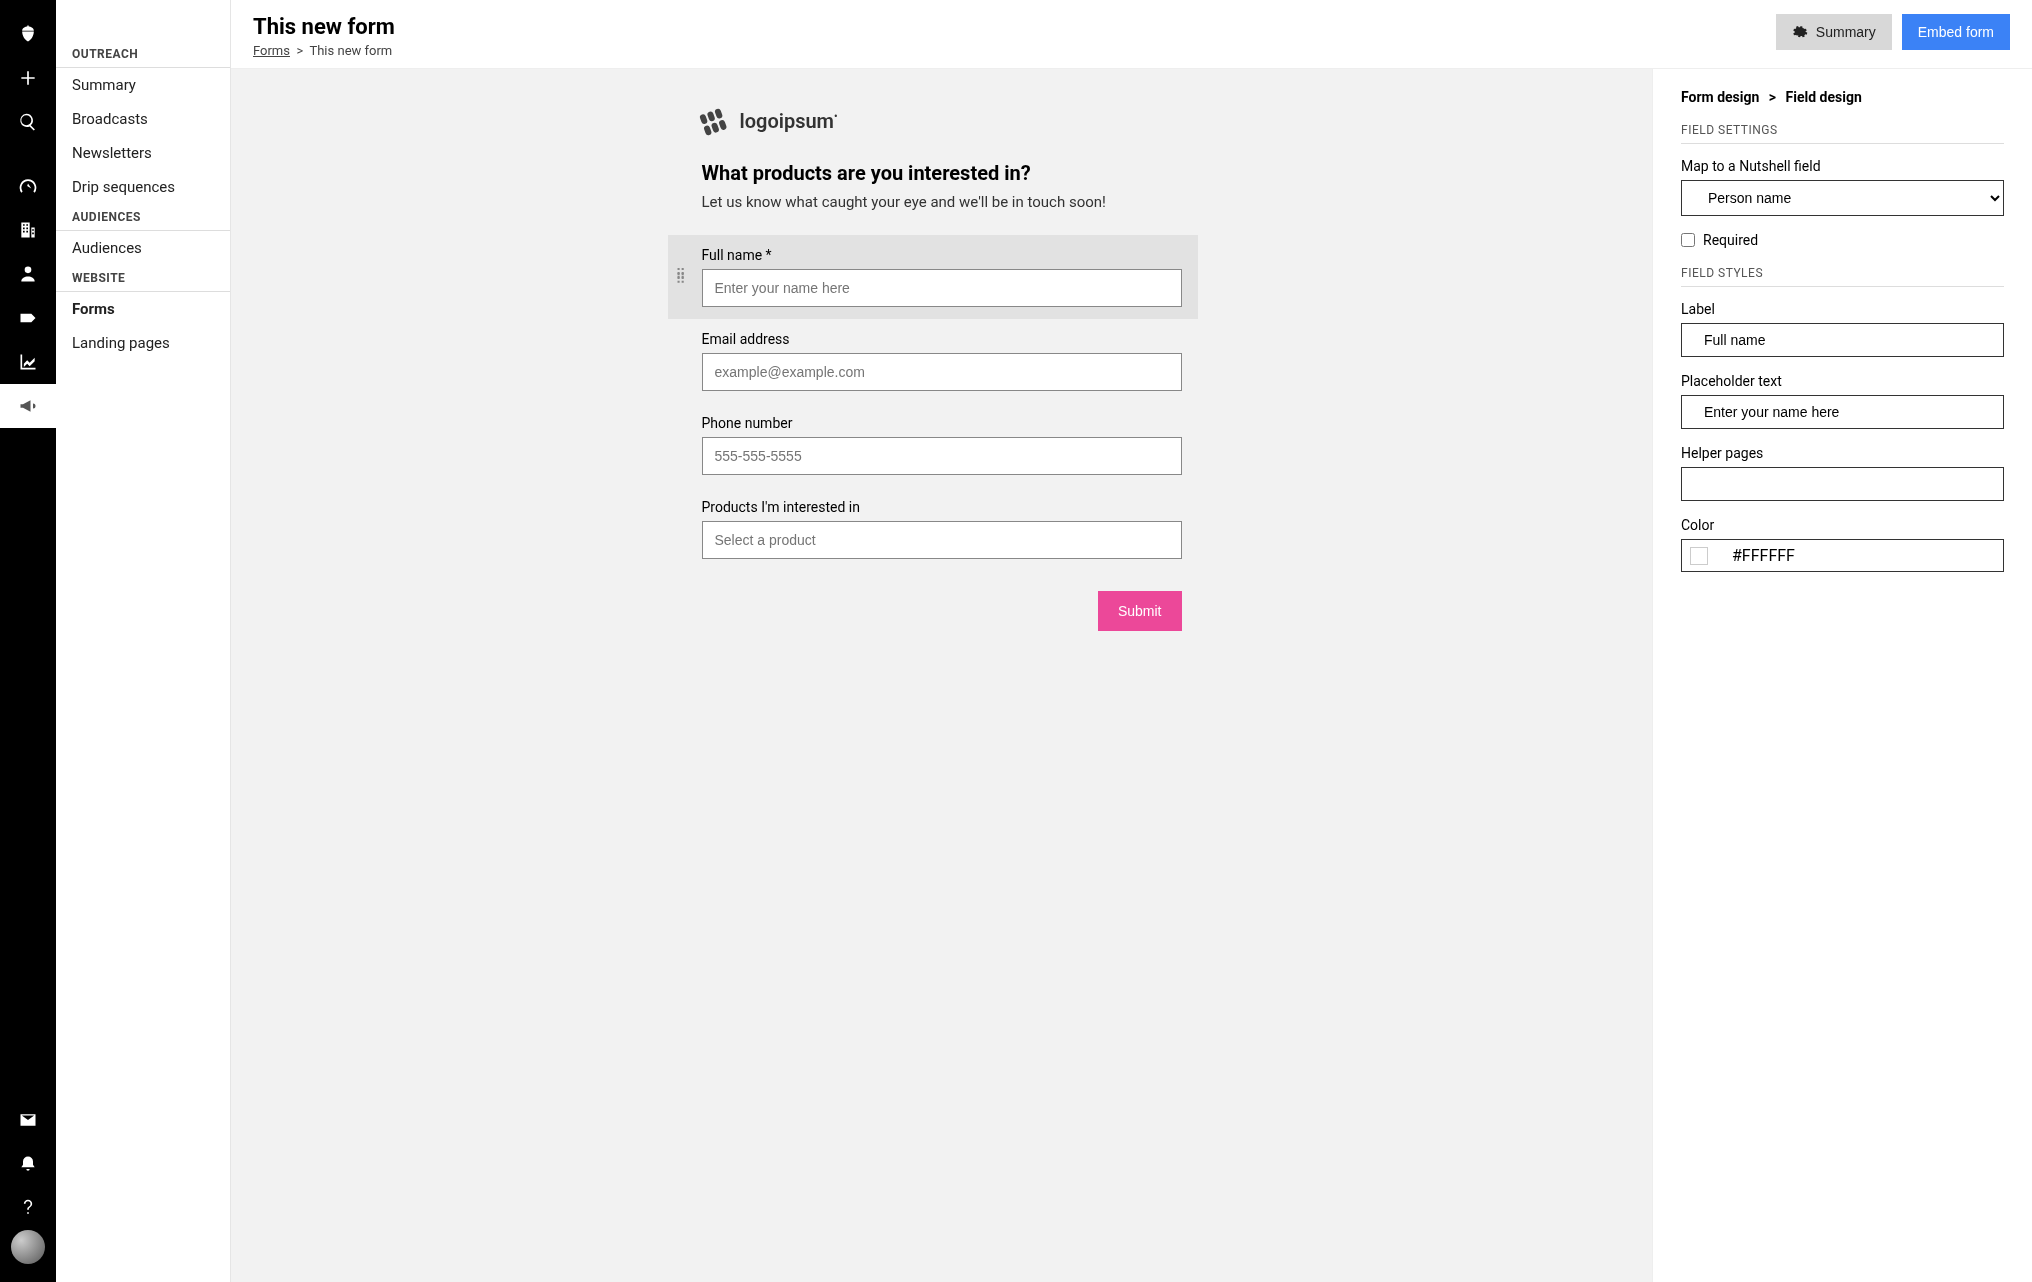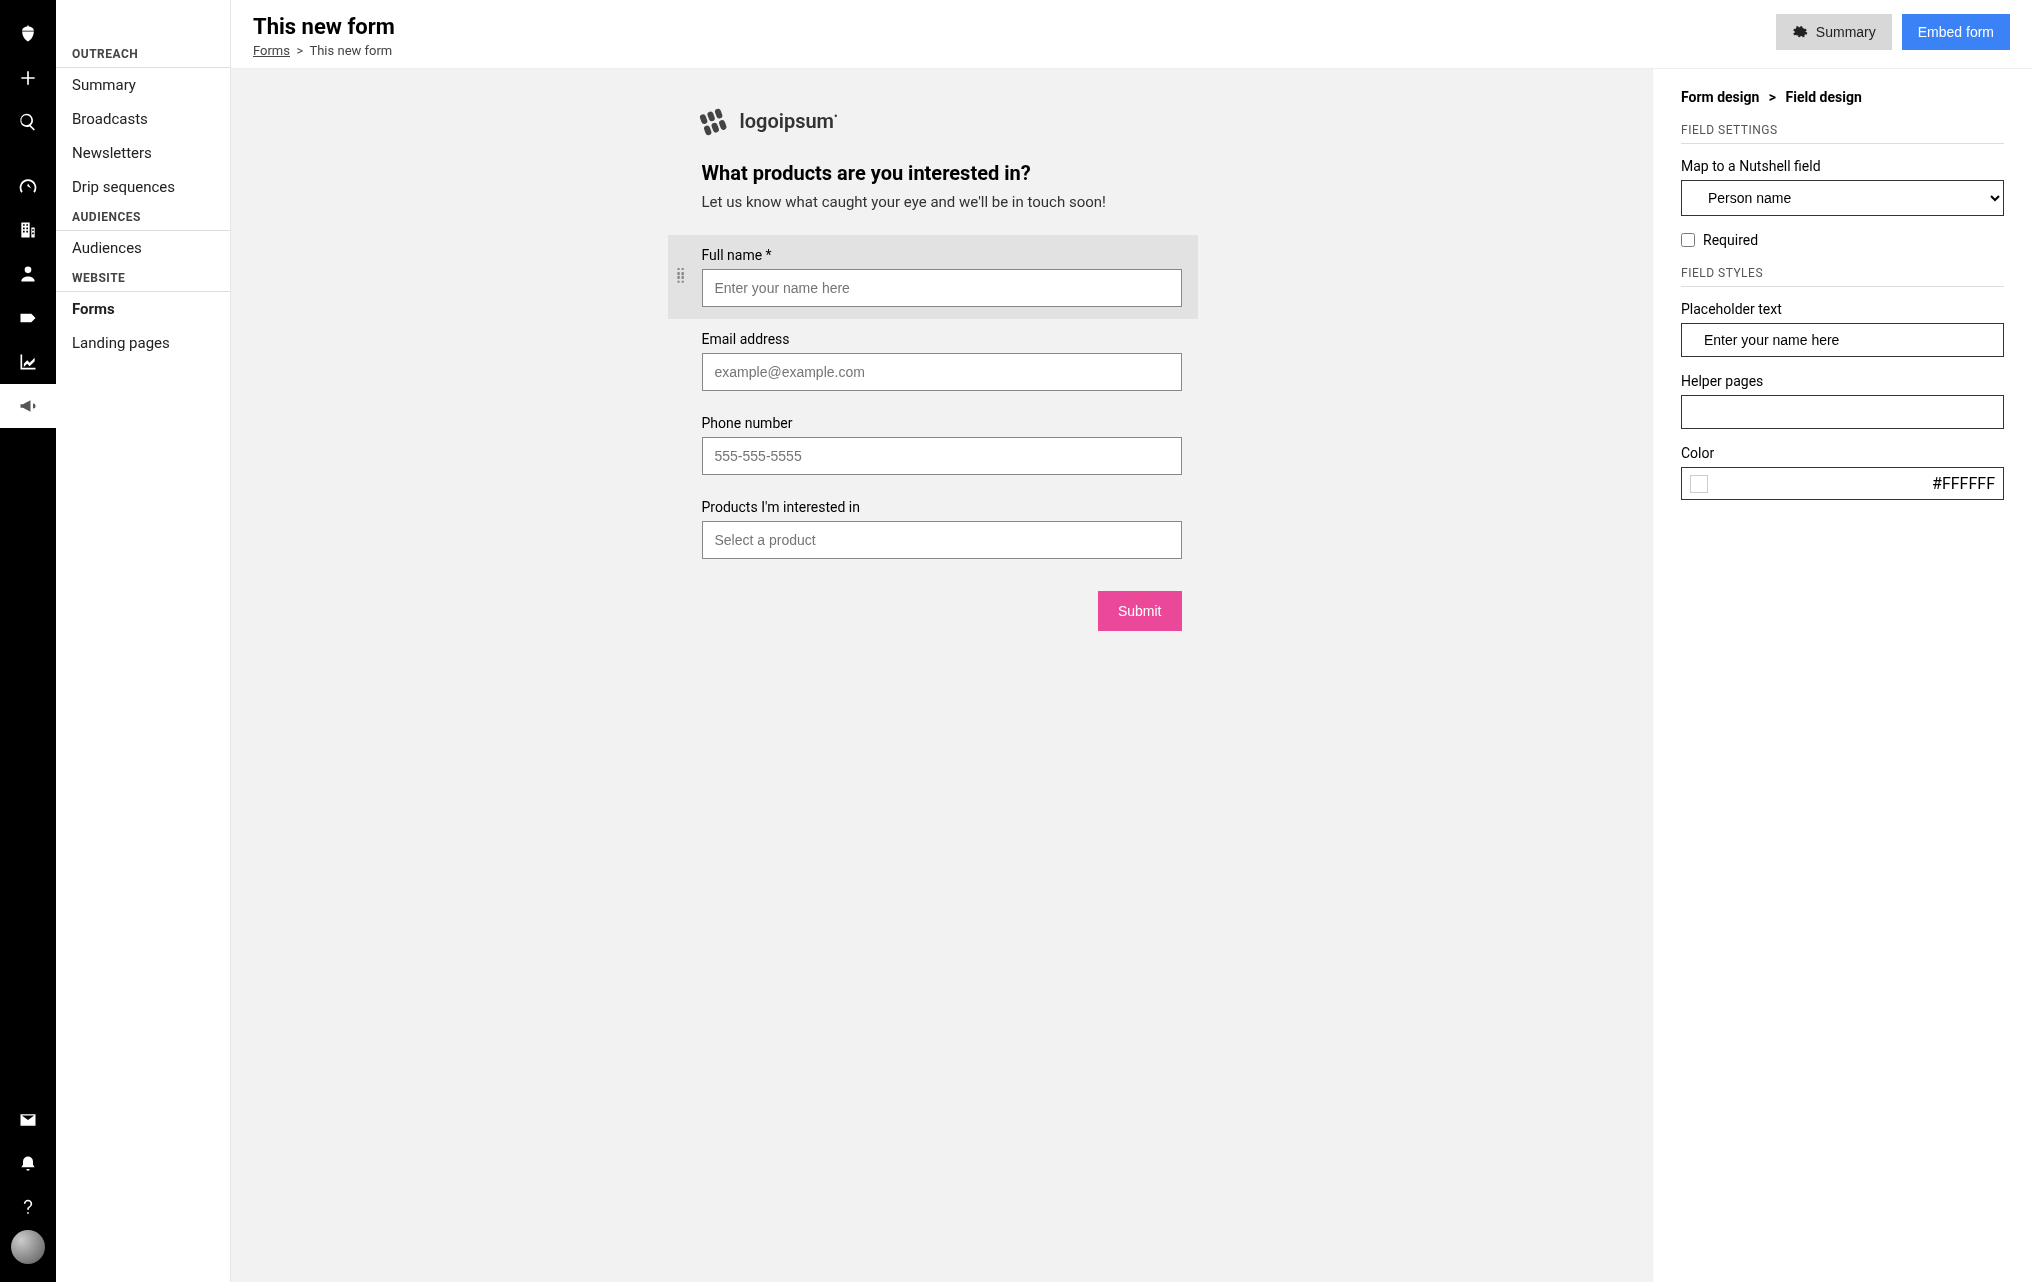--- a/index.html
+++ b/index.html
@@ -175,21 +175,21 @@
   width: 100%;
   padding: 8px 22px;
   font-size: 14px;
   border: 1px solid #333;
   background: #fff;
 }
 .rp-check { display: flex; align-items: center; gap: 8px; font-size: 14px; }
 .rp-check input { width: 14px; height: 14px; }
 .color-row {
   display: flex; align-items: center; gap: 24px;
-  border: 1px solid #333; padding: 6px 8px; justify-content: space-between;
+  border: 1px solid #333; padding: 6px 8px;
 }
 .color-swatch { width: 18px; height: 18px; border: 1px solid #ccc; background: #fff; }
 svg { width: 20px; height: 20px; fill: currentColor; }
 .gear-svg { width: 16px; height: 16px; }
 </style>
 </head>
 <body>
 
 <div class="icon-rail">
   <div class="rail-icon">
@@ -353,20 +353,24 @@
         </select>
       </div>
 
       <div class="rp-field rp-check">
         <input type="checkbox" style="">
         <span>Required</span>
       </div>
 
       <div class="rp-section-label">FIELD STYLES</div>
 
+      <div class="rp-field">
+        <label>Label</label>
+        <input type="text" value="Full name" style="">
+      </div>
 
       <div class="rp-field">
         <label>Placeholder text</label>
         <input type="text" value="Enter your name here" style="">
       </div>
 
       <div class="rp-field">
         <label>Helper pages</label>
         <input type="text" value="" style="">
       </div>

